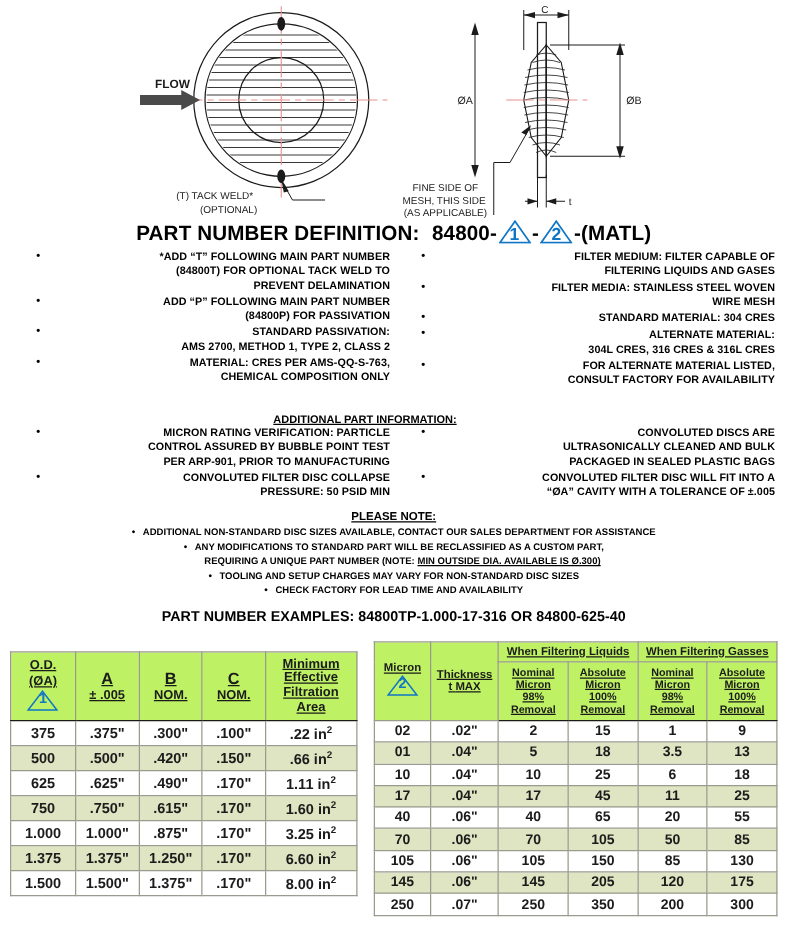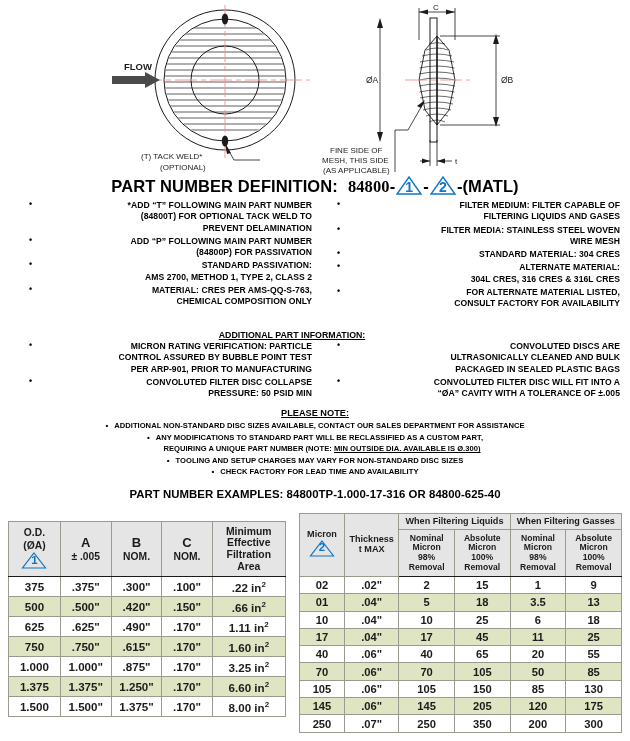--- a/index.html
+++ b/index.html
@@ -28,21 +28,21 @@
     position: absolute;
     left: 0; top: 176px;
     width: 630px;
     text-align: center;
     font-size: 16.5px;
     font-weight: bold;
     letter-spacing: 0.1px;
     white-space: nowrap;
   }
   #pn-def .pn-label { font-size: 16.5px; }
-  #pn-def .pn-num { margin-left: 10px; font-family: Liberation Serif, serif; }
+  #pn-def .pn-num { margin-left: 10px; }
   .tri-inline {
     display: inline-block;
     width: 26px;
     height: 19px;
     position: relative;
     vertical-align: -3px;
     margin: 0 1px;
   }
   .tri-inline svg { position: absolute; left: 0; top: 0; }
   .tri-inline span {
@@ -155,22 +155,23 @@
     background: #ffffff;
   }
   .dtable td, .dtable th {
     border: 0.8px solid #9a9a8f;
     text-align: center;
     vertical-align: middle;
     font-weight: bold;
     color: #1b1b1b;
   }
   .dtable thead th {
-    background: #e5e5e5;
+    background: #bef264;
     border-bottom: 1.6px solid #1b1b1b;
+    text-decoration: underline;
   }
 
   
   #table-od {
     left: 8px;
     top: 521px;
     width: 278px;
   }
   #table-od thead th {
     font-size: 10.4px;

